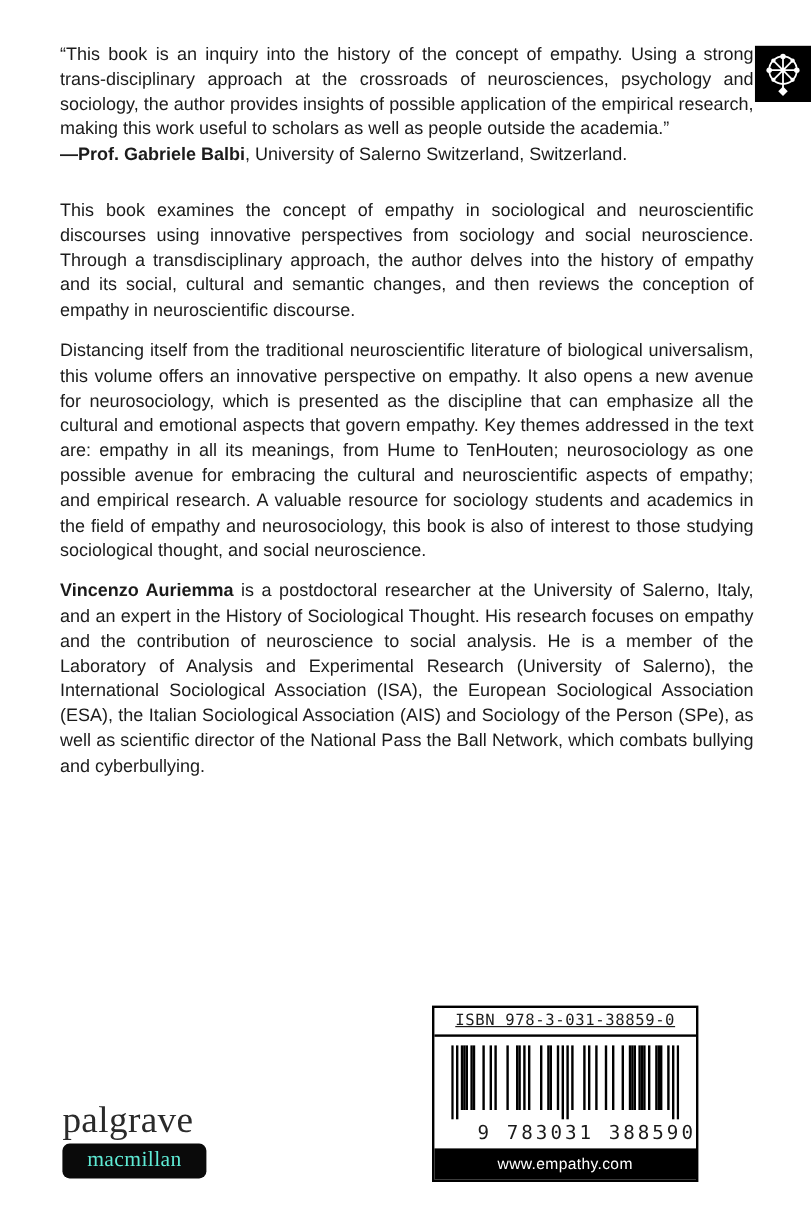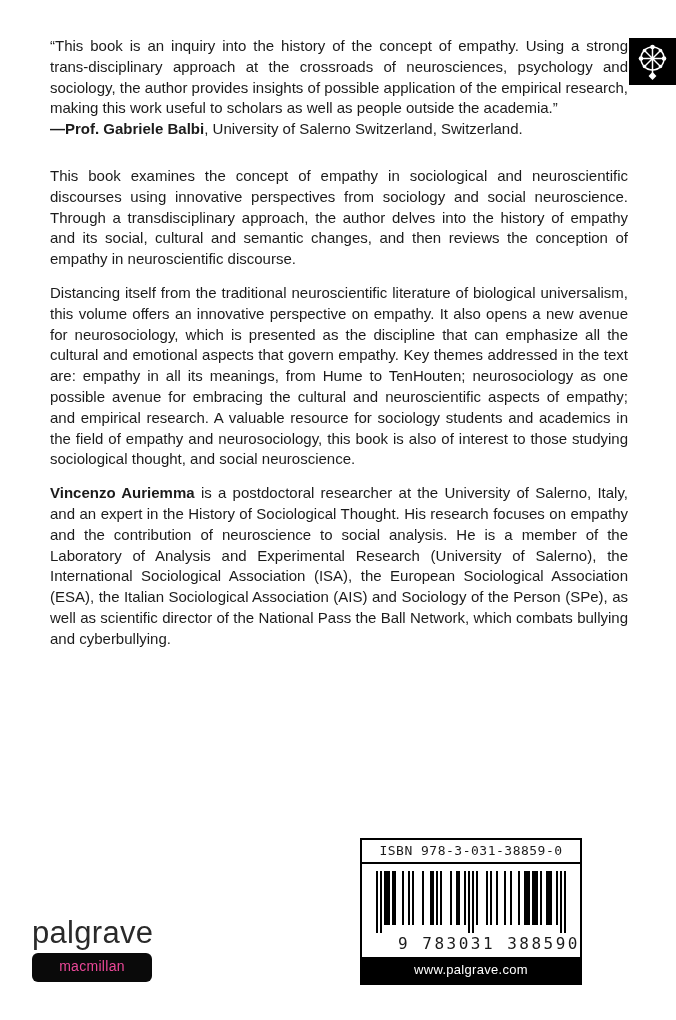--- a/index.html
+++ b/index.html
@@ -29,35 +29,36 @@
   
   .top-mark {
     position: absolute;
     top: 38px; right: 0;
     width: 47px; height: 47px;
   }
 
   
   .publisher-logo {
     position: absolute;
-    left: 32px; top: 916px;
+    left: 52px; top: 916px;
     width: 122px;
+    font-family: Liberation Serif, serif;
   }
   .publisher-logo .palgrave-text {
     font-size: 31px;
     color: #2a2a2a;
     letter-spacing: 0.3px;
     line-height: 34px;
   }
   .publisher-logo .macmillan-badge {
     margin-top: 3px;
     background: #0a0a0a;
-    color: #ec4899;
+    color: #5eead4;
     border-radius: 6px;
-    font-size: 14px;
+    font-size: 18px;
     line-height: 18.5px;
     text-align: center;
     padding: 4px 0 6px 0;
     width: 120px;
     letter-spacing: 0.3px;
   }
 
   
   .barcode-box {
     position: absolute;
@@ -68,20 +69,21 @@
     background: #fff;
   }
   .isbn-row {
     border-bottom: 2px solid #000;
     text-align: center;
     font-family: "DejaVu Sans Mono", monospace;
     font-size: 13px;
     letter-spacing: 0.5px;
     padding: 3px 0 4px 0;
     white-space: nowrap;
+    text-decoration: underline;
   }
   .bars-wrap {
     padding: 7px 0 0 0;
     text-align: center;
     line-height: 0;
   }
   .digits-row {
     text-align: right;
     font-family: "DejaVu Sans Mono", monospace;
     font-size: 16px;
@@ -181,14 +183,14 @@
         <rect x="164" y="0" width="2" height="54" fill="#000"></rect>
         <rect x="170" y="0" width="2" height="54" fill="#000"></rect>
         <rect x="172" y="0" width="2" height="54" fill="#000"></rect>
         <rect x="174" y="0" width="2" height="54" fill="#000"></rect>
         <rect x="180" y="0" width="2" height="54" fill="#000"></rect>
         <rect x="184" y="0" width="2" height="62" fill="#000"></rect>
         <rect x="188" y="0" width="2" height="62" fill="#000"></rect>
       </svg>
   </div>
   <div class="digits-row">9 783031 388590</div>
-  <div class="website-bar">www.palgrave.com</div>
+  <div class="website-bar">www.empathy.com</div>
 </div>
 
 </body></html>

